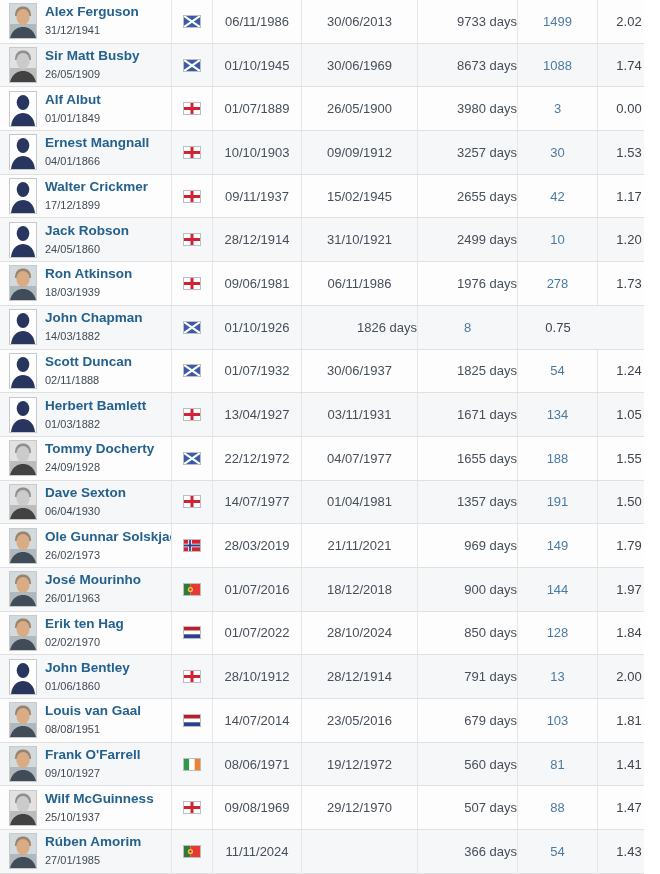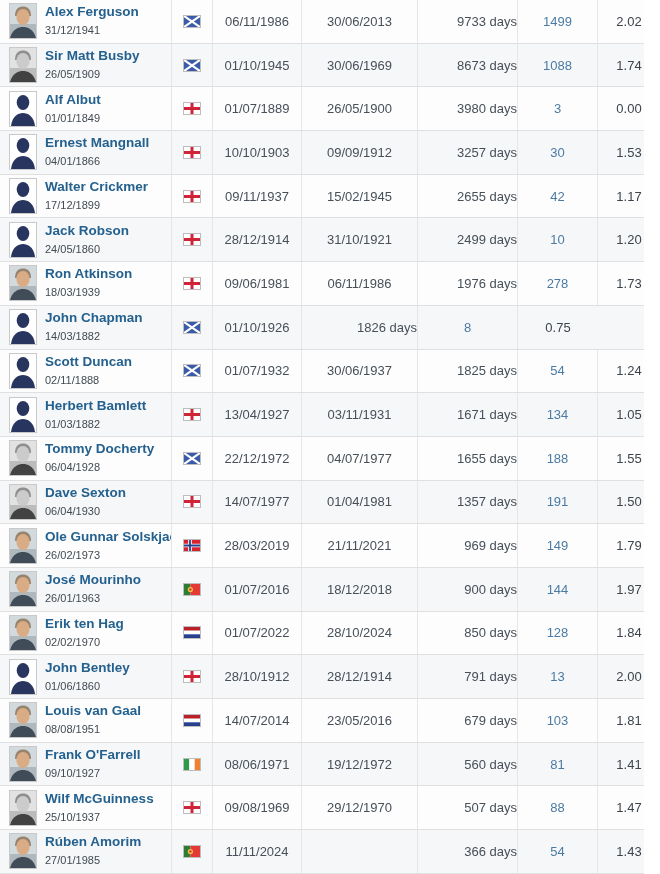--- a/index.html
+++ b/index.html
@@ -369,21 +369,21 @@
           <svg width="26" height="34" viewBox="0 0 26 34" xmlns="http://www.w3.org/2000/svg">
             <rect width="26" height="34" fill="#e2e2e2"></rect>
             <rect y="20" width="26" height="14" fill="#bcbcbc"></rect>
             <path d="M5 12 C5 4.5 9 2.5 13 2.5 C17 2.5 21 4.5 21 12 Z" fill="#8f8f8f"></path>
             <ellipse cx="13" cy="13" rx="6.6" ry="8" fill="#cbcbcb"></ellipse>
             <path d="M0 34 C2.5 25 8.5 23 13 23 C17.5 23 23.5 25 26 34 Z" fill="#424242"></path>
           </svg>
         </a>
       <div class="nameblock">
         <a class="name" href="#">Tommy Docherty</a>
-        <span class="born">06/04/1928</span>
+        <span class="born">24/09/1928</span>
       </div>
     </div>
     <div class="cell c-flag">
       <span class="flag">
           <svg width="16" height="11" viewBox="0 0 16 11" xmlns="http://www.w3.org/2000/svg">
             <rect width="16" height="11" fill="#3a5ba9"></rect>
             <path d="M0 0 L16 11 M16 0 L0 11" stroke="#fff" stroke-width="2.2"></path>
           </svg>
         </span>
     </div>

